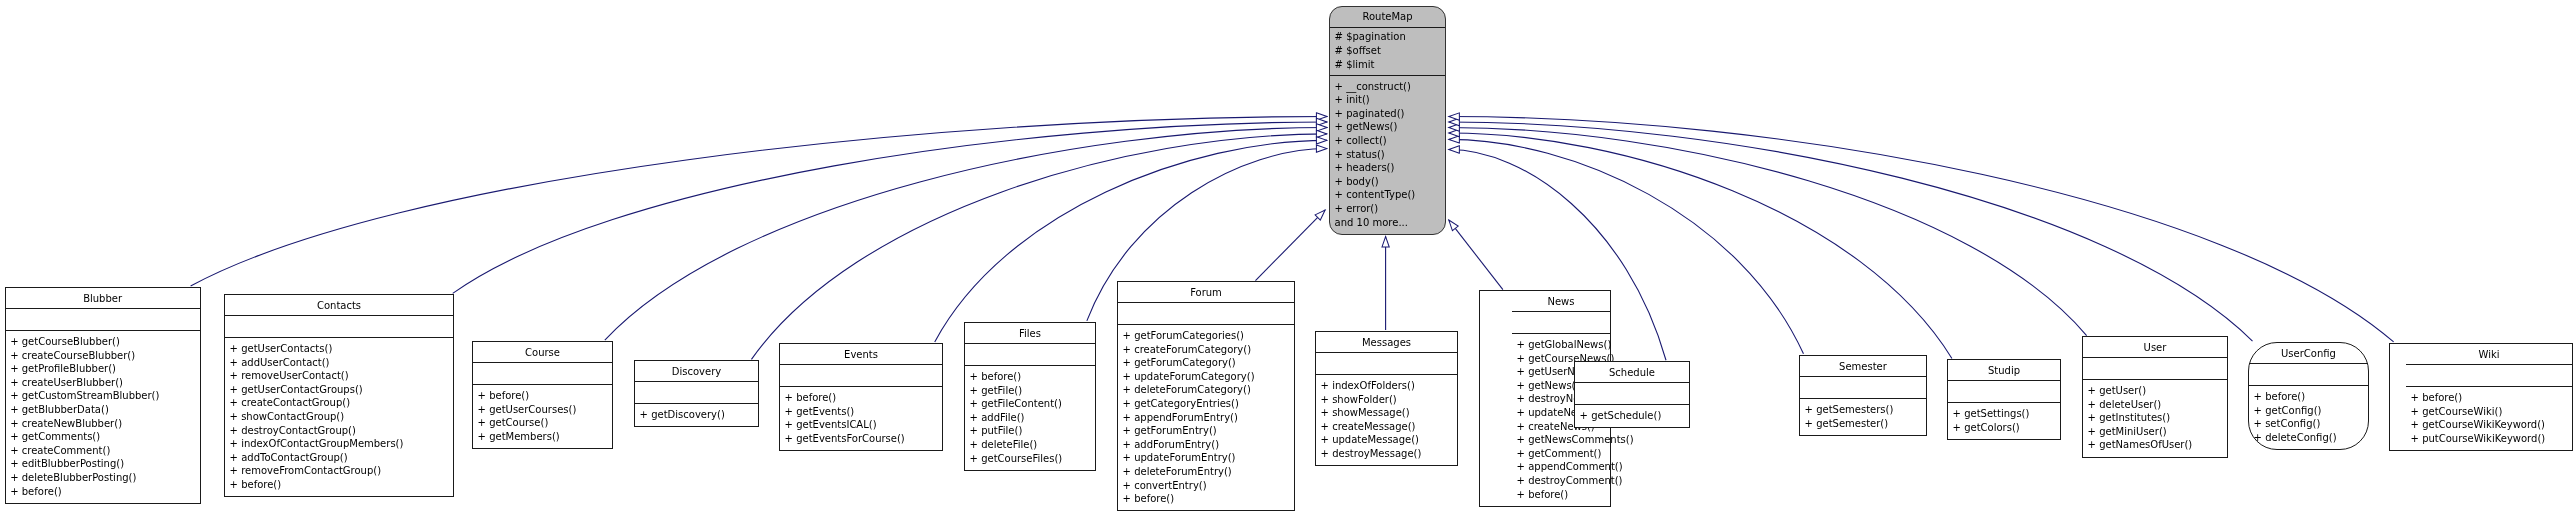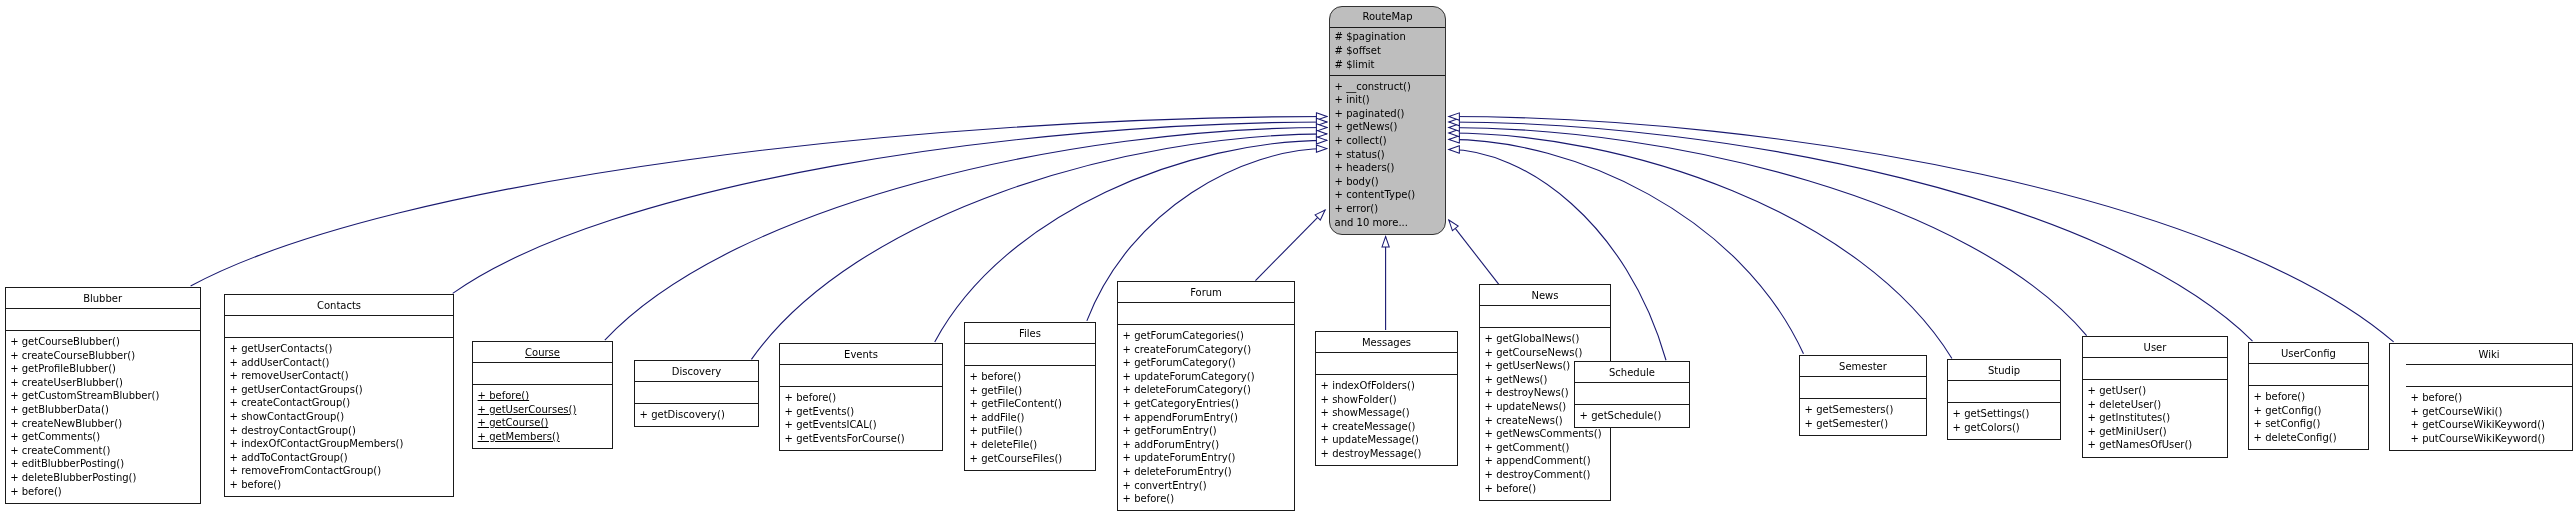--- a/index.html
+++ b/index.html
@@ -138,21 +138,21 @@
         <div class="uml-member">+ createContactGroup()</div>
         <div class="uml-member">+ showContactGroup()</div>
         <div class="uml-member">+ destroyContactGroup()</div>
         <div class="uml-member">+ indexOfContactGroupMembers()</div>
         <div class="uml-member">+ addToContactGroup()</div>
         <div class="uml-member">+ removeFromContactGroup()</div>
         <div class="uml-member">+ before()</div>
       </div>
   </div>
 
-  <div class="uml-box" style="left:472px;top:341px;width:141px;text-decoration:underline;">
+  <div class="uml-box" style="left:472px;top:341px;width:141px;">
     <div class="uml-title">Course</div>
     <div class="uml-attrs"></div>
     <div class="uml-methods">
         <div class="uml-member">+ before()</div>
         <div class="uml-member">+ getUserCourses()</div>
         <div class="uml-member">+ getCourse()</div>
         <div class="uml-member">+ getMembers()</div>
       </div>
   </div>
 
@@ -215,21 +215,21 @@
     <div class="uml-methods">
         <div class="uml-member">+ indexOfFolders()</div>
         <div class="uml-member">+ showFolder()</div>
         <div class="uml-member">+ showMessage()</div>
         <div class="uml-member">+ createMessage()</div>
         <div class="uml-member">+ updateMessage()</div>
         <div class="uml-member">+ destroyMessage()</div>
       </div>
   </div>
 
-  <div class="uml-box" style="left:1479px;top:284px;width:132px;">
+  <div class="uml-box" style="left:1479px;top:290px;width:132px;padding-left:32px;">
     <div class="uml-title">News</div>
     <div class="uml-attrs"></div>
     <div class="uml-methods">
         <div class="uml-member">+ getGlobalNews()</div>
         <div class="uml-member">+ getCourseNews()</div>
         <div class="uml-member">+ getUserNews()</div>
         <div class="uml-member">+ getNews()</div>
         <div class="uml-member">+ destroyNews()</div>
         <div class="uml-member">+ updateNews()</div>
         <div class="uml-member">+ createNews()</div>
@@ -272,21 +272,21 @@
     <div class="uml-attrs"></div>
     <div class="uml-methods">
         <div class="uml-member">+ getUser()</div>
         <div class="uml-member">+ deleteUser()</div>
         <div class="uml-member">+ getInstitutes()</div>
         <div class="uml-member">+ getMiniUser()</div>
         <div class="uml-member">+ getNamesOfUser()</div>
       </div>
   </div>
 
-  <div class="uml-box" style="left:2248px;top:342px;width:121px;">
+  <div class="uml-box" style="left:2248px;top:342px;width:121px;border-radius:29px;">
     <div class="uml-title">UserConfig</div>
     <div class="uml-attrs"></div>
     <div class="uml-methods">
         <div class="uml-member">+ before()</div>
         <div class="uml-member">+ getConfig()</div>
         <div class="uml-member">+ setConfig()</div>
         <div class="uml-member">+ deleteConfig()</div>
       </div>
   </div>
 

